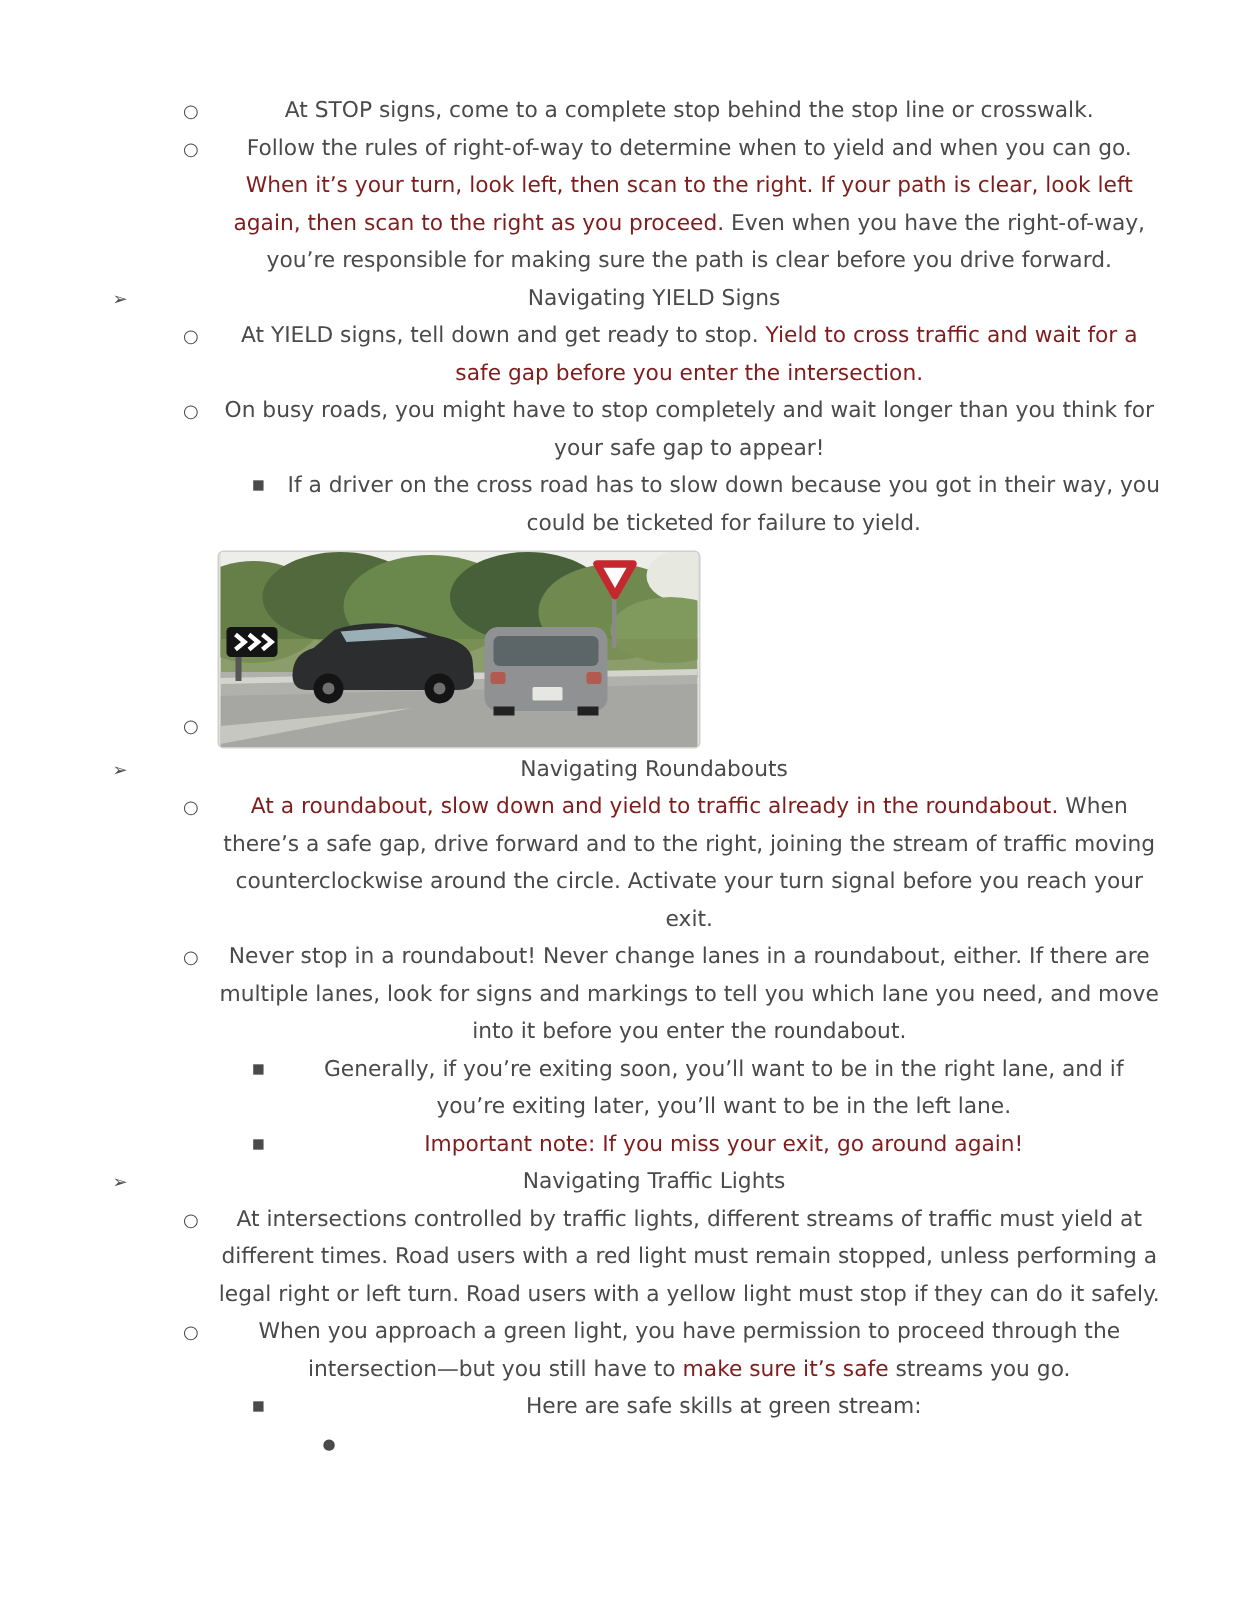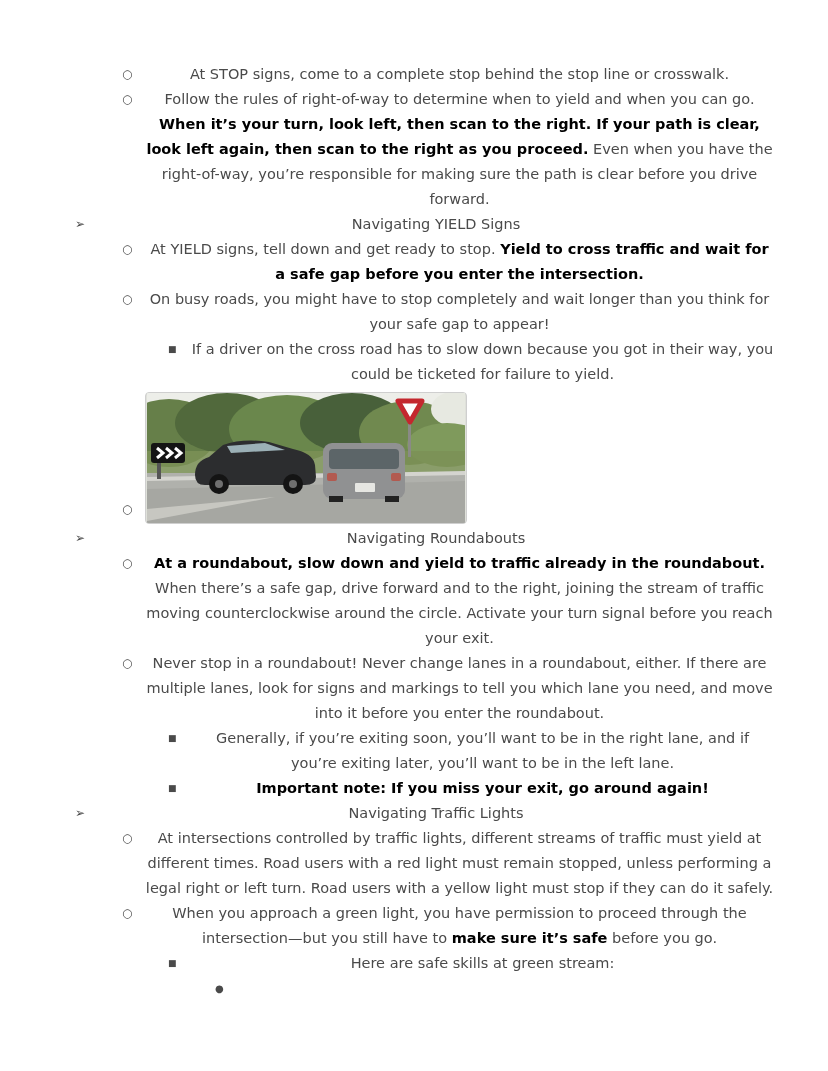--- a/index.html
+++ b/index.html
@@ -26,21 +26,21 @@
   .bullet {
     flex: 0 0 23px;
     color: #4a4a4a;
   }
   .bullet-arrow  { font-size: 12px; }
   .bullet-circle { font-size: 12px; }
   .bullet-square { font-size: 9px; }
   .bullet-dot    { font-size: 10px; }
   .text { flex: 1; text-align: center; }
   .seg { }
-  .bold { font-weight: 700; color: #000000; }
+  .bold { font-weight: 400; color: #7f1d1d; }
   .image-row { align-items: flex-end; margin: 5px 0 2px 0; }
   .image-row .bullet { margin-bottom: 2px; }
   .photo {
     width: 320px;
     border: 1px solid #cfcfcf;
     border-radius: 4px;
     overflow: hidden;
     line-height: 0;
     background: #dfe1da;
   }
@@ -156,21 +156,21 @@
       <div class="row level-1">
         <span class="bullet bullet-arrow">➢</span>
         <div class="text"><span class="seg">Navigating Traffic Lights</span></div>
       </div>
       <div class="row level-2">
         <span class="bullet bullet-circle">○</span>
         <div class="text"><span class="seg">At intersections controlled by traffic lights, different streams of traffic must yield at different times. Road users with a red light must remain stopped, unless performing a legal right or left turn. Road users with a yellow light must stop if they can do it safely.</span></div>
       </div>
       <div class="row level-2">
         <span class="bullet bullet-circle">○</span>
-        <div class="text"><span class="seg">When you approach a green light, you have permission to proceed through the intersection—but you still have to </span><span class="seg bold">make sure it’s safe</span><span class="seg"> before you go.</span></div>
+        <div class="text"><span class="seg">When you approach a green light, you have permission to proceed through the intersection—but you still have to </span><span class="seg bold">make sure it’s safe</span><span class="seg"> streams you go.</span></div>
       </div>
       <div class="row level-3">
         <span class="bullet bullet-square">■</span>
         <div class="text"><span class="seg">Here are safe skills at green stream:</span></div>
       </div>
       <div class="row level-4">
         <span class="bullet bullet-dot">●</span>
       </div>
     </div>
 </div>

